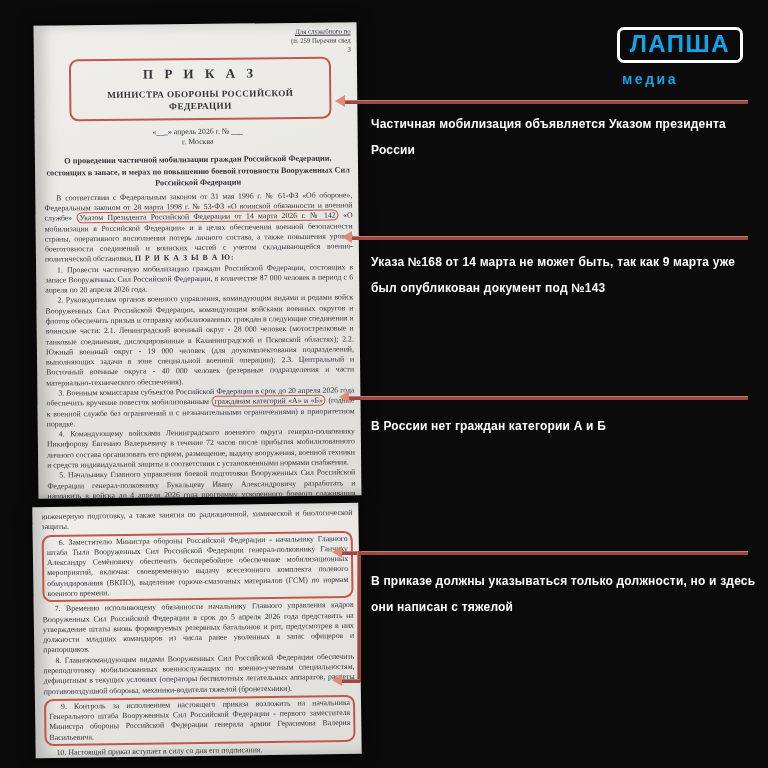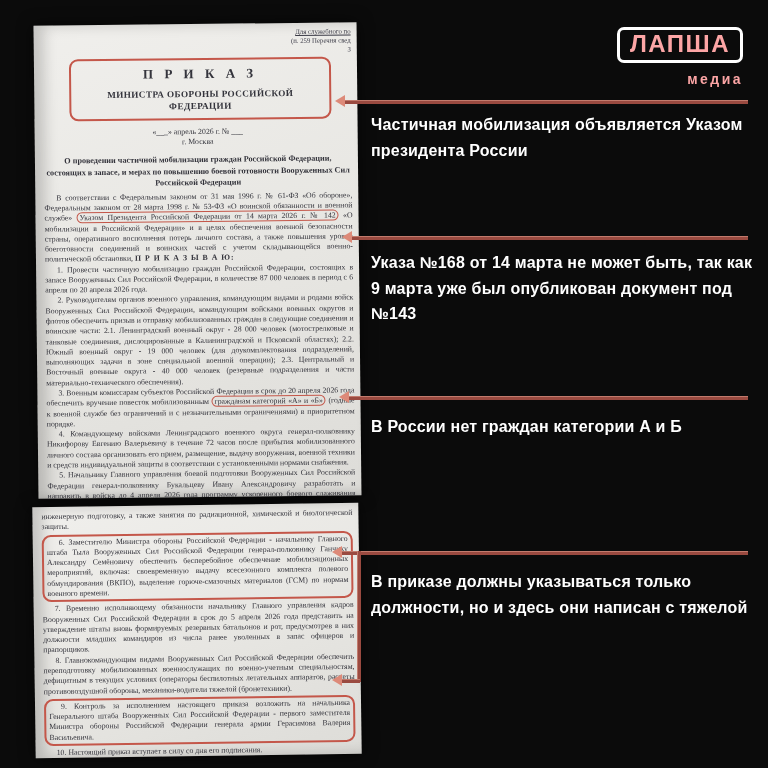--- a/index.html
+++ b/index.html
@@ -34,31 +34,31 @@
   .subject{font-weight:bold;text-align:center;font-size:8.2px;margin:7px 0 4px;line-height:1.35;}
   p.doc{margin:0;text-align:justify;text-indent:12px;}
   .mark{
     border:1.5px solid var(--accent,#c4574a);
     border-radius:9px;padding:0 2px;
     -webkit-box-decoration-break:clone;box-decoration-break:clone;
   }
   .prikaz{font-weight:bold;letter-spacing:1px;}
   .pbox{margin:2px 0;padding:1px 3px;}
   
-  .logo{position:absolute;left:617px;top:27px;color:#fca5a5;text-align:right;}
+  .logo{position:absolute;left:617px;top:27px;color:#0ea5e9;}
   .logo-box{
     border:3.5px solid #fff;border-radius:7px;
     padding:0 10px 2px;display:inline-block;
     font-weight:bold;font-size:24px;letter-spacing:1.5px;
   }
   .logo-sub{font-weight:bold;font-size:14px;letter-spacing:2.5px;margin-top:8px;padding-left:5px;}
   
   .note{
     position:absolute;left:371px;width:388px;
-    color:#fff;font-weight:bold;font-size:16px;line-height:25.5px;
+    color:#fff;font-weight:bold;font-size:12px;line-height:25.5px;
     letter-spacing:.2px;
   }
   .n1{top:112px;}
   .n2{top:250px;}
   .n3{top:414px;}
   .n4{top:569px;}
   
   .cline{position:absolute;height:3px;background:var(--line,#9a4a40);border-top:1px solid #c27b6d;}
   .vline{position:absolute;width:3px;background:var(--line,#9a4a40);border-left:1px solid #c27b6d;}
   .ahead{

